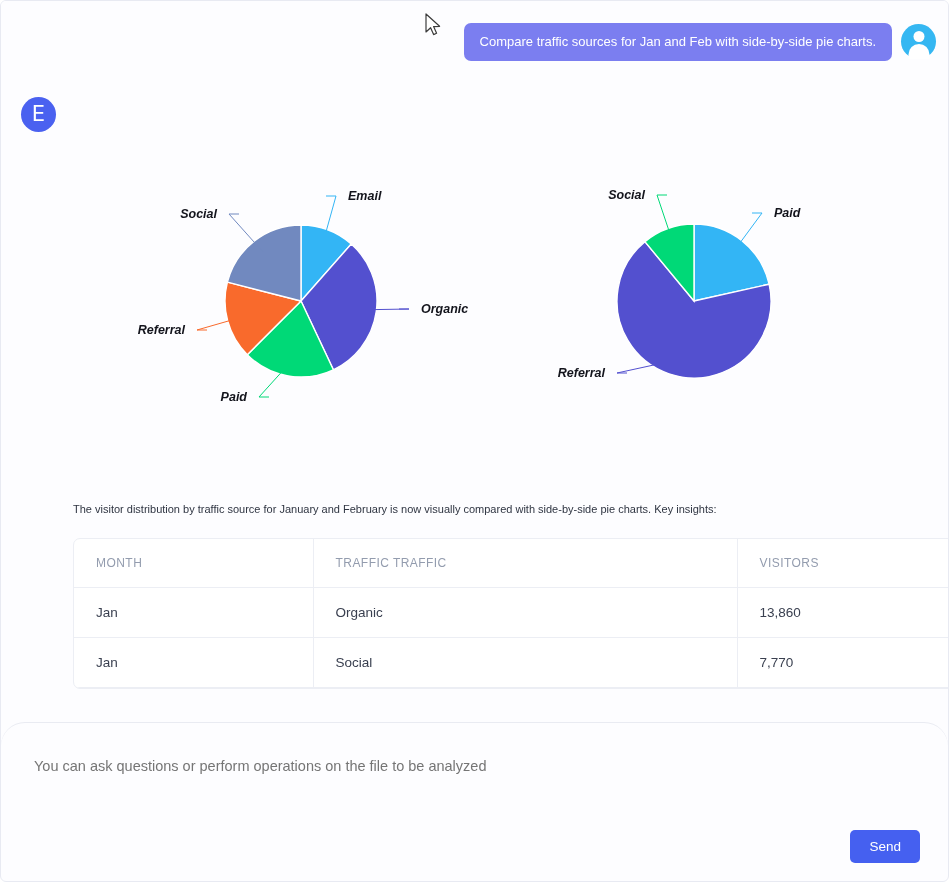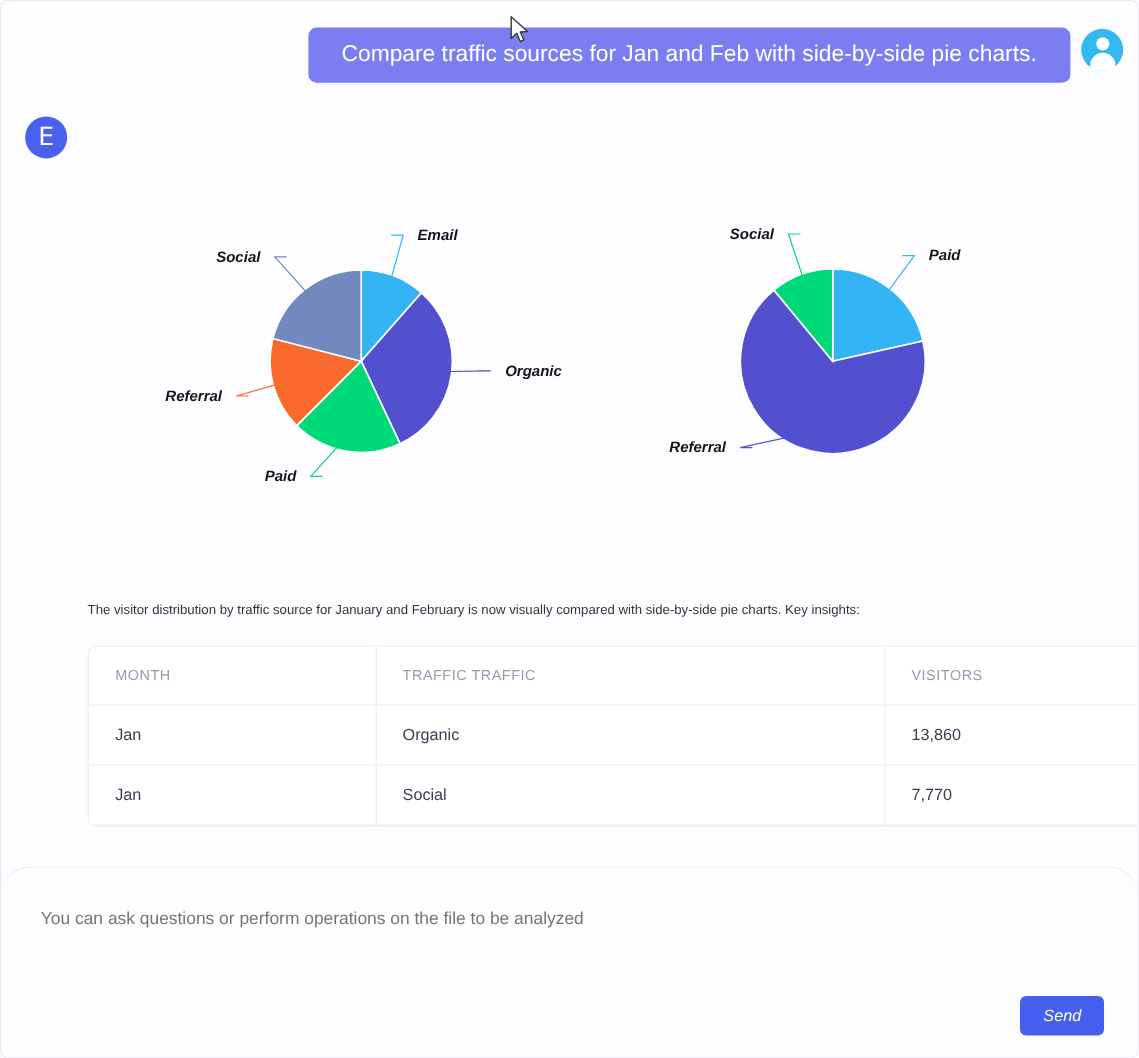--- a/index.html
+++ b/index.html
@@ -33,23 +33,23 @@
   .user-row {
     position: absolute;
     top: 22px; right: 12px;
     display: flex;
     align-items: flex-start;
     gap: 9px;
   }
   .bubble-user {
     background: #7b7ef0;
     color: #ffffff;
-    font-size: 19px;
+    font-size: 13px;
     line-height: 1.35;
-    padding: 10px 28px;
+    padding: 10px 16px;
     border-radius: 7px;
     white-space: nowrap;
     margin-left: 30px;
   }
   .avatar-user {
     width: 35px; height: 35px;
     border-radius: 50%;
     background: #35b7f2;
     position: relative;
     flex: 0 0 auto;
@@ -166,21 +166,20 @@
     position: absolute;
     right: 28px; bottom: 18px;
     background: #4560f0;
     color: #ffffff;
     font-size: 13.5px;
     border: none;
     border-radius: 5px;
     padding: 9px 19px;
     cursor: pointer;
     font-family: "Liberation Sans", sans-serif;
-    font-style: italic;
   }
 
   
   .cursor { position: absolute; left: 423px; top: 12px; pointer-events: none; }
 </style>
 </head>
 <body>
 
 <div class="app">
 

